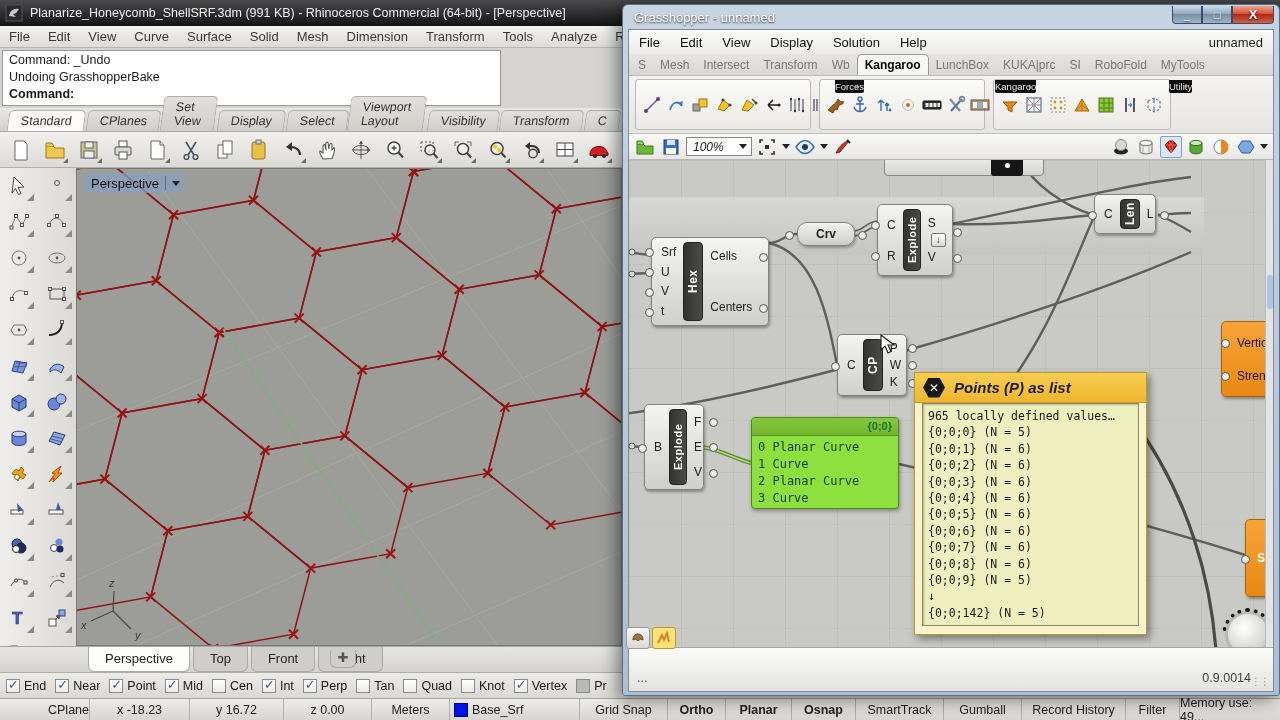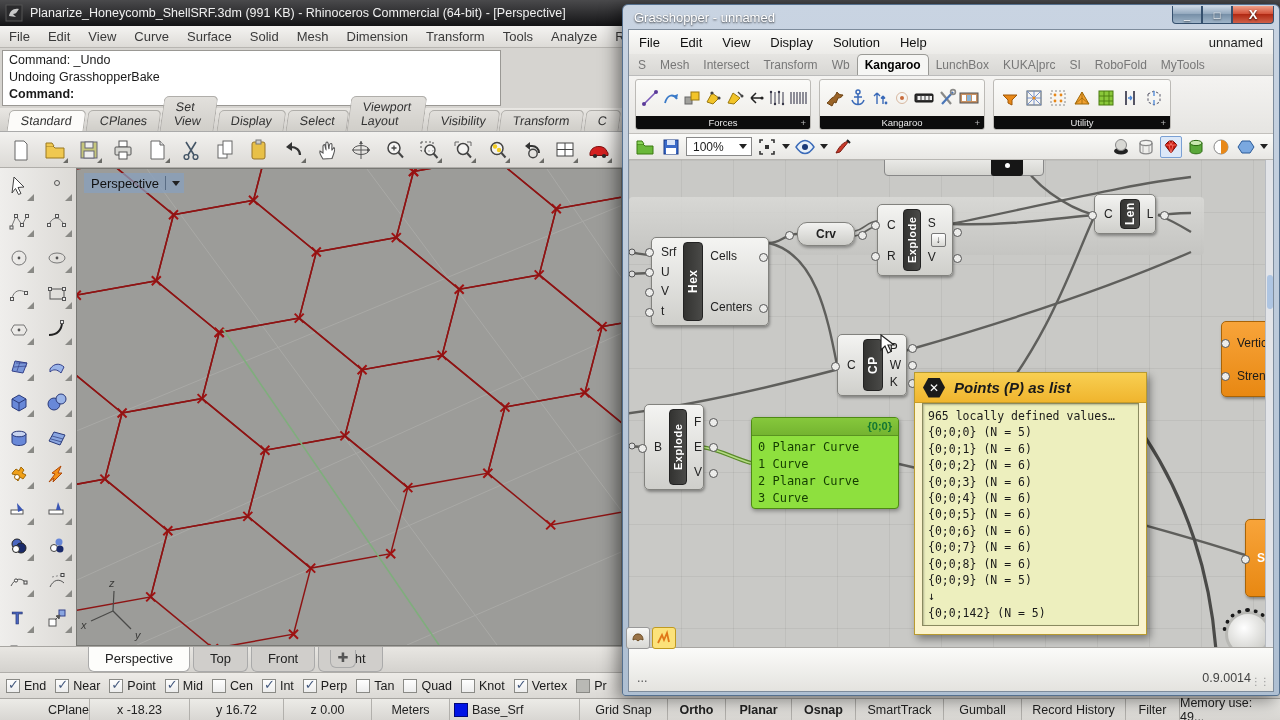--- a/index.html
+++ b/index.html
@@ -85,28 +85,28 @@
   .gh-btn.close{width:42px;background:linear-gradient(#f0a088,#d4543c 45%,#b02a14 50%,#d06048);border-radius:0 0 4px 0;font-weight:bold;font-size:13px;}
   .gh-body{background:#f0f0ee;border:1px solid #7e8c9c;height:663px;display:flex;flex-direction:column;}
   .gh-menu{height:24px;display:flex;align-items:center;font-size:13px;color:#111;background:linear-gradient(#fbfbf9,#ecebe8);}
   .gh-menu>span{padding:3px 10px;}
   .gh-menu .right{margin-left:auto;padding-right:10px;color:#222;text-align:center;}
   .gh-tabs{height:22px;display:flex;align-items:flex-end;font-size:12px;color:#777;background:linear-gradient(#e6e5e2,#d8d7d4);
            padding-left:2px;border-bottom:1px solid #bbb;}
   .gh-tabs>span{padding:3px 7px;}
   .gh-tabs>span.active{background:#f6f6f4;color:#000;border:1px solid #9a9a96;border-bottom:none;border-radius:5px 5px 0 0;font-weight:bold;}
   .gh-toolbar{height:58px;display:flex;gap:8px;padding:3px 6px;background:linear-gradient(#f4f3f1,#e6e5e2);border-bottom:1px solid #c2c0bc;}
-  .gh-group{border:1px solid #bcbab6;border-radius:3px;background:linear-gradient(#fbfbf9,#eceae6);display:flex;flex-direction:column;}
+  .gh-group{border:1px solid #bcbab6;border-radius:3px;background:linear-gradient(#fbfbf9,#eceae6);display:flex;flex-direction:row;}
   .gh-group .gicons{flex:1;display:flex;align-items:center;gap:1px;padding:1px 4px;}
   .gh-group .gband{height:13px;background:#0c0c0c;color:#e8e8e8;font-size:9.5px;text-align:center;line-height:13px;
                    border-radius:0 0 2px 2px;position:relative;}
   .gh-group .gband::after{content:"+";position:absolute;right:4px;top:0;color:#bbb;}
   .gic{width:23px;height:26px;display:flex;align-items:center;justify-content:center;}
   .gh-ctb{height:26px;display:flex;align-items:center;gap:4px;padding:0 5px;background:linear-gradient(#fafaf8,#e8e7e4);border-bottom:1px solid #b8b6b2;}
-  .zoombox{width:66px;height:19px;background:#fff;border:1px solid #888;font-size:12px;display:flex;align-items:center;padding-left:6px;position:relative;}
+  .zoombox{width:66px;height:19px;background:#fff;border:1px solid #888;font-size:12px;display:flex;align-items:center;padding-left:6px;position:relative;font-style:italic;}
   .zoombox .caret{position:absolute;right:4px;}
   .ctbi{width:22px;height:22px;display:flex;align-items:center;justify-content:center;}
   .sel-box{border:1px solid #7aa0d4;background:#dce8f8;border-radius:2px;}
 
   
   .gh-canvas{flex:1;position:relative;overflow:hidden;background:#c9c9c6;
      background-image:linear-gradient(rgba(0,0,0,.05) 1px,transparent 1px),linear-gradient(90deg,rgba(0,0,0,.05) 1px,transparent 1px);
      background-size:52px 52px;}
   .gh-scroll{position:absolute;right:0;top:0;width:8px;height:100%;background:#e2e4e8;border-left:1px solid #b8bcc2;z-index:12;}
   .gh-scroll .thumb{position:absolute;left:1px;top:115px;width:6px;height:34px;background:#aec5e2;border-radius:3px;}

